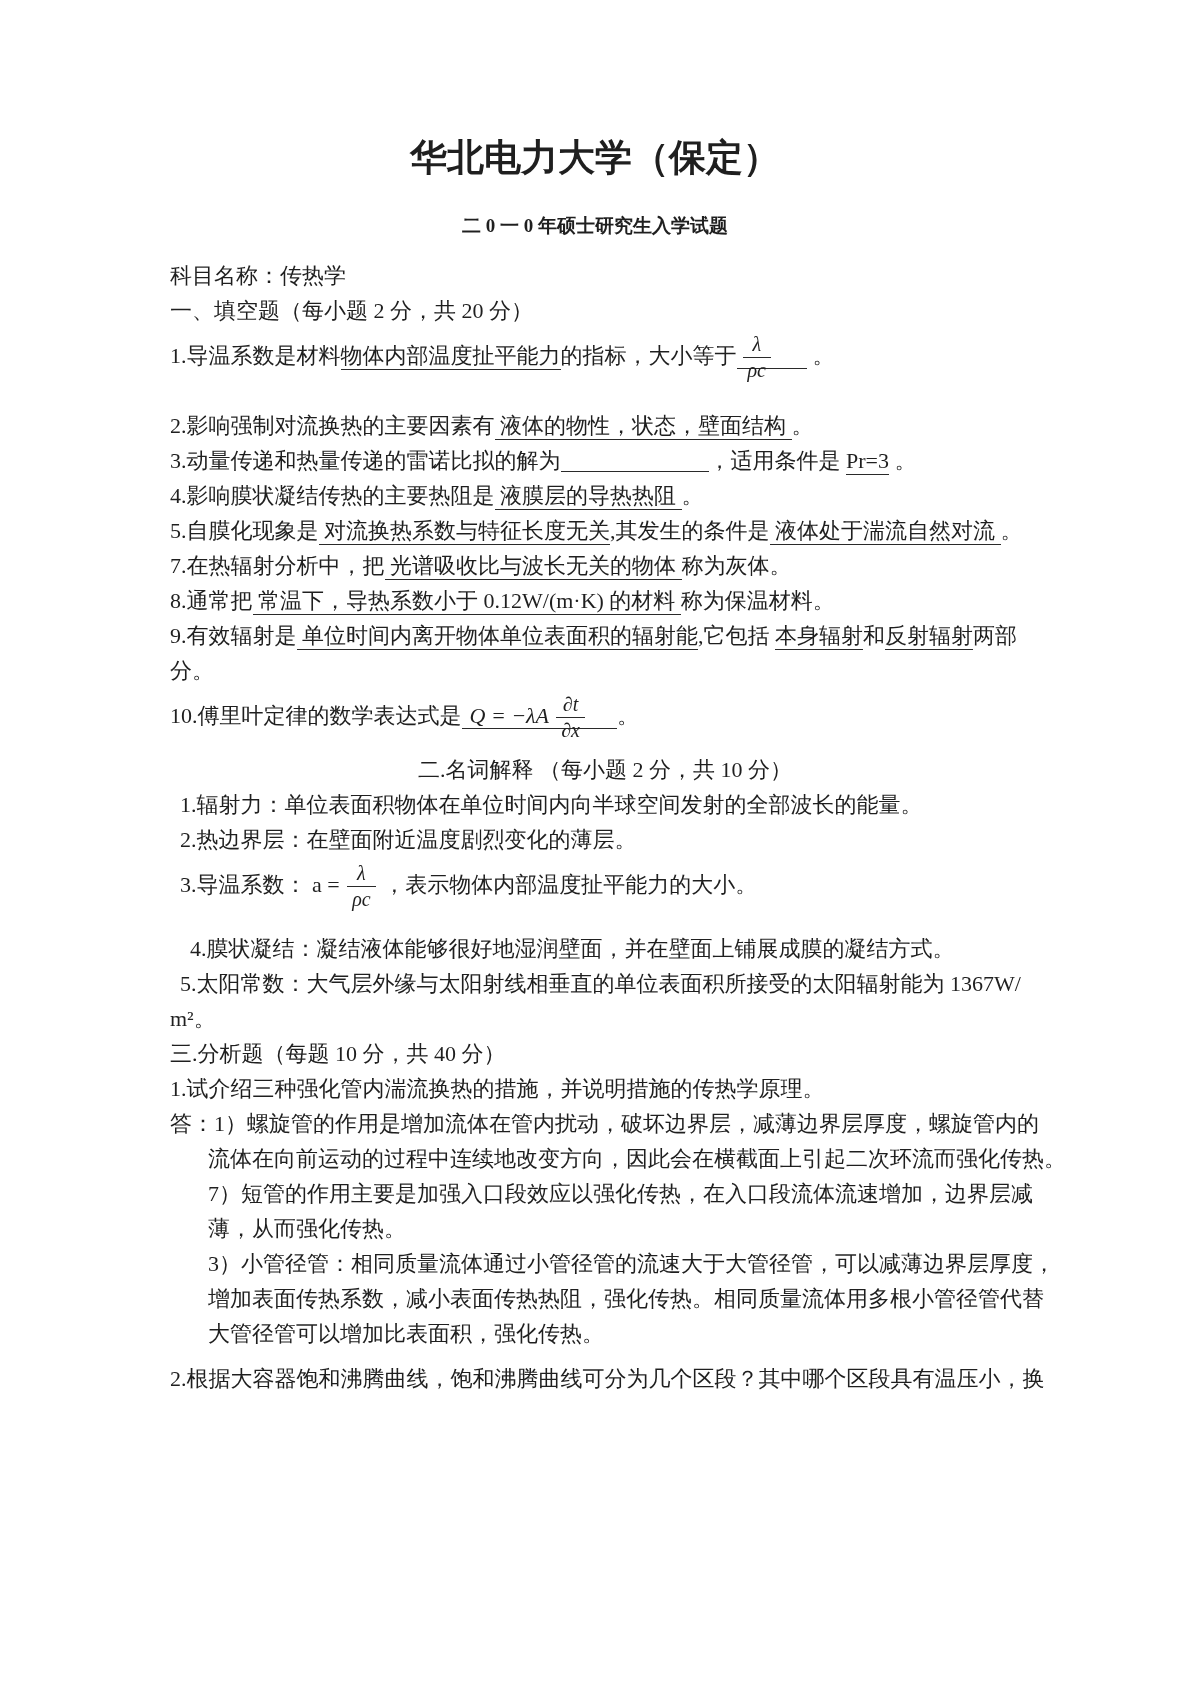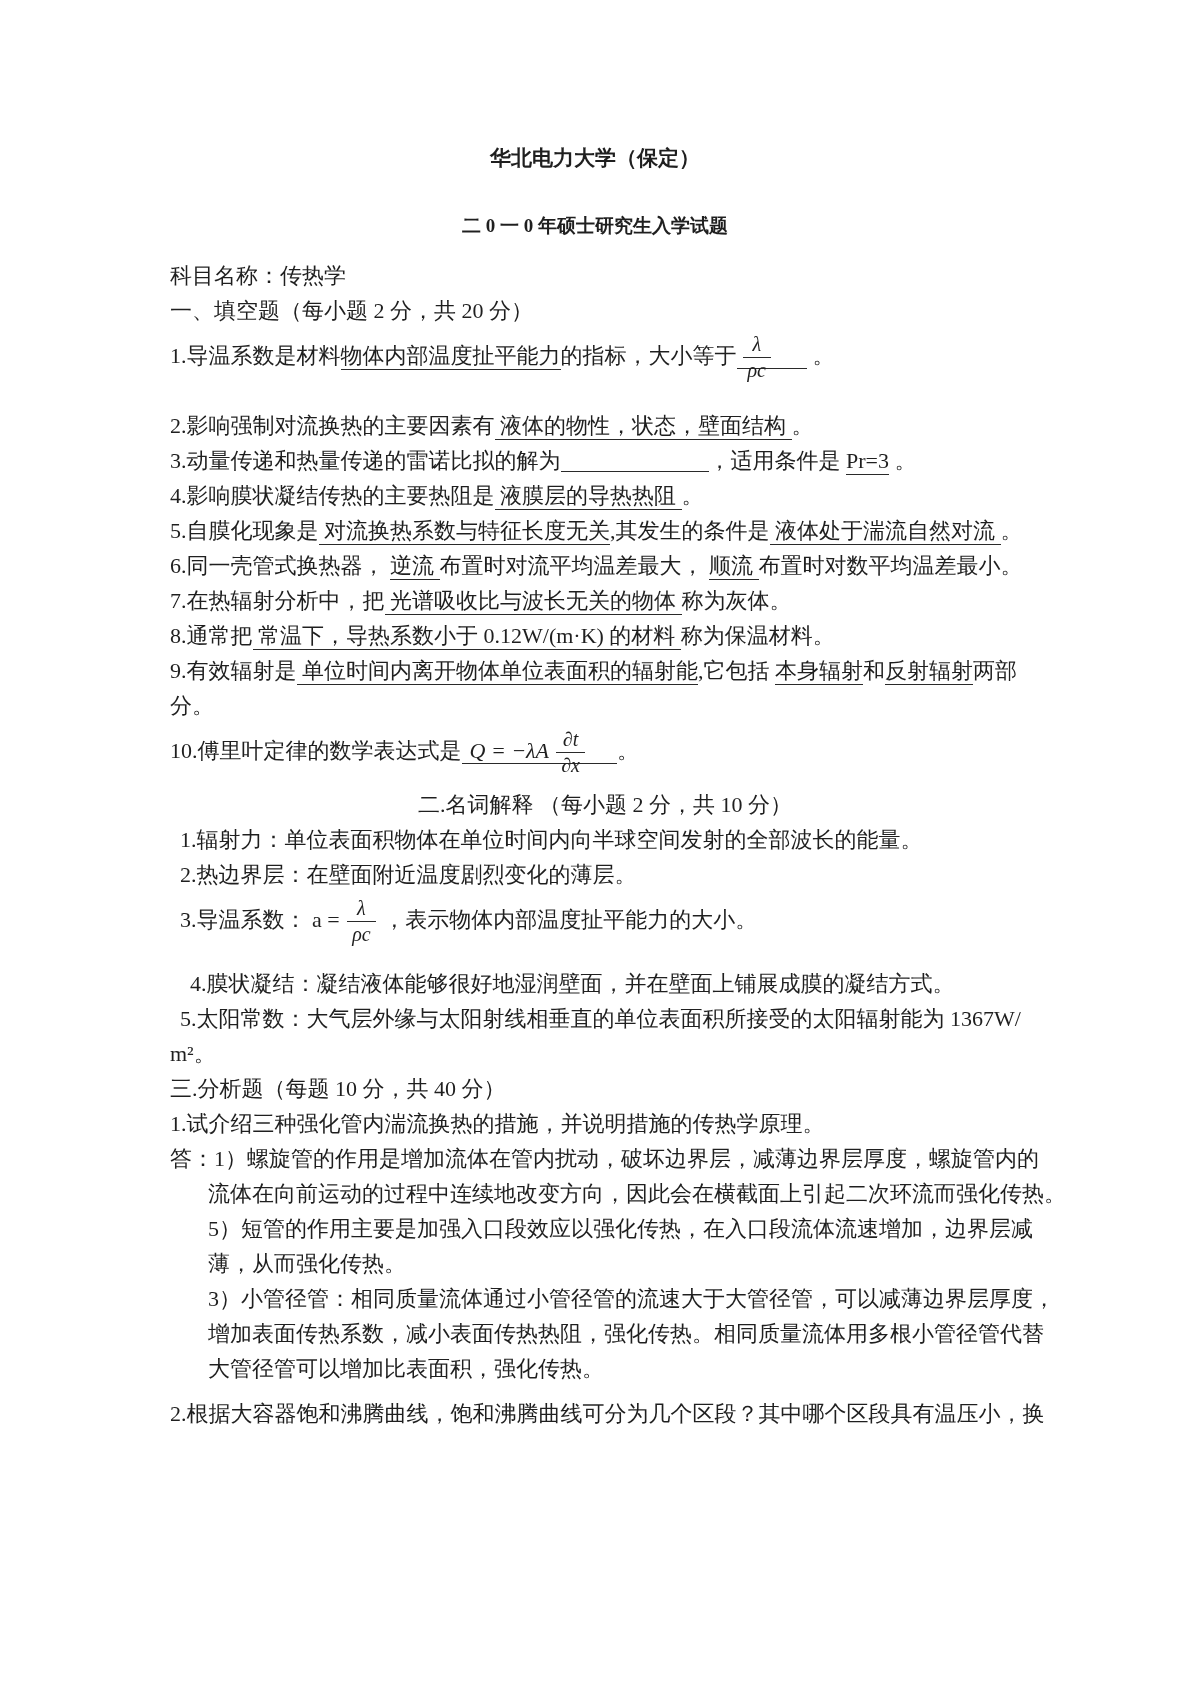--- a/index.html
+++ b/index.html
@@ -4,21 +4,21 @@
 <style>
   html,body{margin:0;padding:0;}
   body{
     width:1190px;height:1683px;background:#ffffff;
     font-family:"Liberation Serif","DejaVu Serif",serif;
     color:#1f1f1f;
   }
   .page{width:1190px;height:1683px;overflow:hidden;background:#fff;}
   .header{text-align:center;}
   .title{
-    margin:138px 0 0 0;font-size:21px;font-weight:bold;line-height:40px;
+    margin:138px 0 0 0;font-size:37px;font-weight:bold;line-height:40px;
   }
   .subtitle{
     margin:28px 0 0 0;font-size:19px;font-weight:bold;line-height:40px;
   }
   .doc-body{
     margin:12px 150px 0 170px;
     font-size:22px;
   }
   .line{
     line-height:35px;
@@ -74,38 +74,37 @@
   </div>
   <div class="doc-body">
     <div class="line">科目名称：传热学</div>
     <div id="lines-root">
         <div class="line"><span>一、填空题（每小题 2 分，共 20 分）</span></div>
         <div class="line tall"><span>1.导温系数是材料</span><span class="u-seg">物体内部温度扯平能力</span><span>的指标，大小等于</span><span class="u-group"><span class="sp-seg" style="width: 4px;"></span><span class="frac"><span class="num">λ</span><span class="den">ρc</span></span><span class="sp-seg" style="width: 34px;"></span></span><span> 。</span></div>
         <div class="line mt8"><span>2.影响强制对流换热的主要因素有</span><span class="u-seg"> 液体的物性，状态，壁面结构 </span><span>。</span></div>
         <div class="line"><span>3.动量传递和热量传递的雷诺比拟的解为</span><span class="blank-seg" style="width: 148px;"></span><span>，适用条件是 </span><span class="u-seg">Pr=3</span><span> 。</span></div>
         <div class="line"><span>4.影响膜状凝结传热的主要热阻是</span><span class="u-seg"> 液膜层的导热热阻 </span><span>。</span></div>
         <div class="line"><span>5.自膜化现象是</span><span class="u-seg"> 对流换热系数与特征长度无关</span><span>,其发生的条件是</span><span class="u-seg"> 液体处于湍流自然对流 </span><span>。</span></div>
-        <div class="line"><span>6.同一壳管式换热器， </span><span class="u-seg"> 逆流 </span><span> 布置时对流平均温差最大， </span><span class="u-seg"> 顺流 </span><span> 布置时对数平均温差最小。</span></div>
         <div class="line"><span>7.在热辐射分析中，把</span><span class="u-seg"> 光谱吸收比与波长无关的物体 </span><span> 称为灰体。</span></div>
         <div class="line"><span>8.通常把</span><span class="u-seg"> 常温下，导热系数小于 0.12W/(m·K) 的材料 </span><span>称为保温材料。</span></div>
         <div class="line"><span>9.有效辐射是</span><span class="u-seg"> 单位时间内离开物体单位表面积的辐射能</span><span>,它包括 </span><span class="u-seg">本身辐射</span><span>和</span><span class="u-seg">反射辐射</span><span>两部</span></div>
         <div class="line"><span>分。</span></div>
         <div class="line tall"><span>10.傅里叶定律的数学表达式是</span><span class="u-group"><span class="sp-seg" style="width: 8px;"></span><span class="math-seg">Q = −λA </span><span class="frac"><span class="num">∂t</span><span class="den">∂x</span></span><span class="sp-seg" style="width: 30px;"></span></span><span>。</span></div>
         <div class="line mt10"><span>二.名词解释 （每小题 2 分，共 10 分）</span></div>
         <div class="line ind-a"><span>1.辐射力：单位表面积物体在单位时间内向半球空间发射的全部波长的能量。</span></div>
         <div class="line ind-a"><span>2.热边界层：在壁面附近温度剧烈变化的薄层。</span></div>
         <div class="line ind-a tall"><span>3.导温系数： a = </span><span class="frac"><span class="num">λ</span><span class="den">ρc</span></span><span> ，表示物体内部温度扯平能力的大小。</span></div>
         <div class="line ind-b mt20"><span>4.膜状凝结：凝结液体能够很好地湿润壁面，并在壁面上铺展成膜的凝结方式。</span></div>
         <div class="line ind-a"><span>5.太阳常数：大气层外缘与太阳射线相垂直的单位表面积所接受的太阳辐射能为 1367W/</span></div>
         <div class="line"><span>m²。</span></div>
         <div class="line"><span>三.分析题（每题 10 分，共 40 分）</span></div>
         <div class="line"><span>1.试介绍三种强化管内湍流换热的措施，并说明措施的传热学原理。</span></div>
         <div class="line"><span>答：1）螺旋管的作用是增加流体在管内扰动，破坏边界层，减薄边界层厚度，螺旋管内的</span></div>
         <div class="line ind-c"><span>流体在向前运动的过程中连续地改变方向，因此会在横截面上引起二次环流而强化传热。</span></div>
-        <div class="line ind-c"><span>5）短管的作用主要是加强入口段效应以强化传热，在入口段流体流速增加，边界层减</span></div>
+        <div class="line ind-c"><span>7）短管的作用主要是加强入口段效应以强化传热，在入口段流体流速增加，边界层减</span></div>
         <div class="line ind-c"><span>薄，从而强化传热。</span></div>
         <div class="line ind-c"><span>3）小管径管：相同质量流体通过小管径管的流速大于大管径管，可以减薄边界层厚度，</span></div>
         <div class="line ind-c"><span>增加表面传热系数，减小表面传热热阻，强化传热。相同质量流体用多根小管径管代替</span></div>
         <div class="line ind-c"><span>大管径管可以增加比表面积，强化传热。</span></div>
         <div class="line mt10"><span>2.根据大容器饱和沸腾曲线，饱和沸腾曲线可分为几个区段？其中哪个区段具有温压小，换</span></div>
       </div>
   </div>
 </div>
 
 </body></html>

